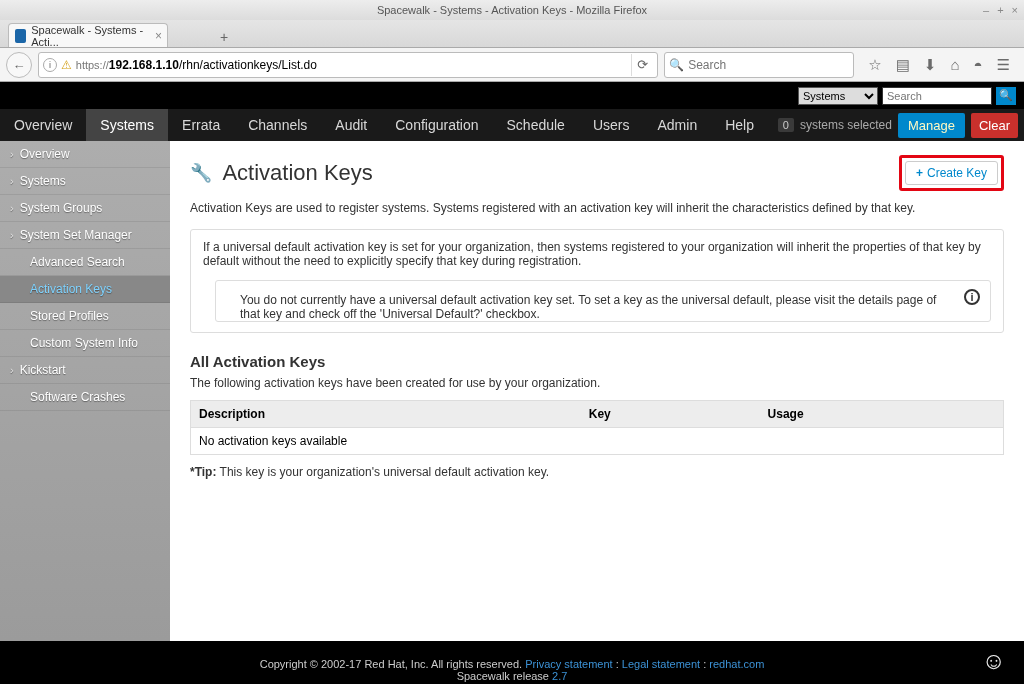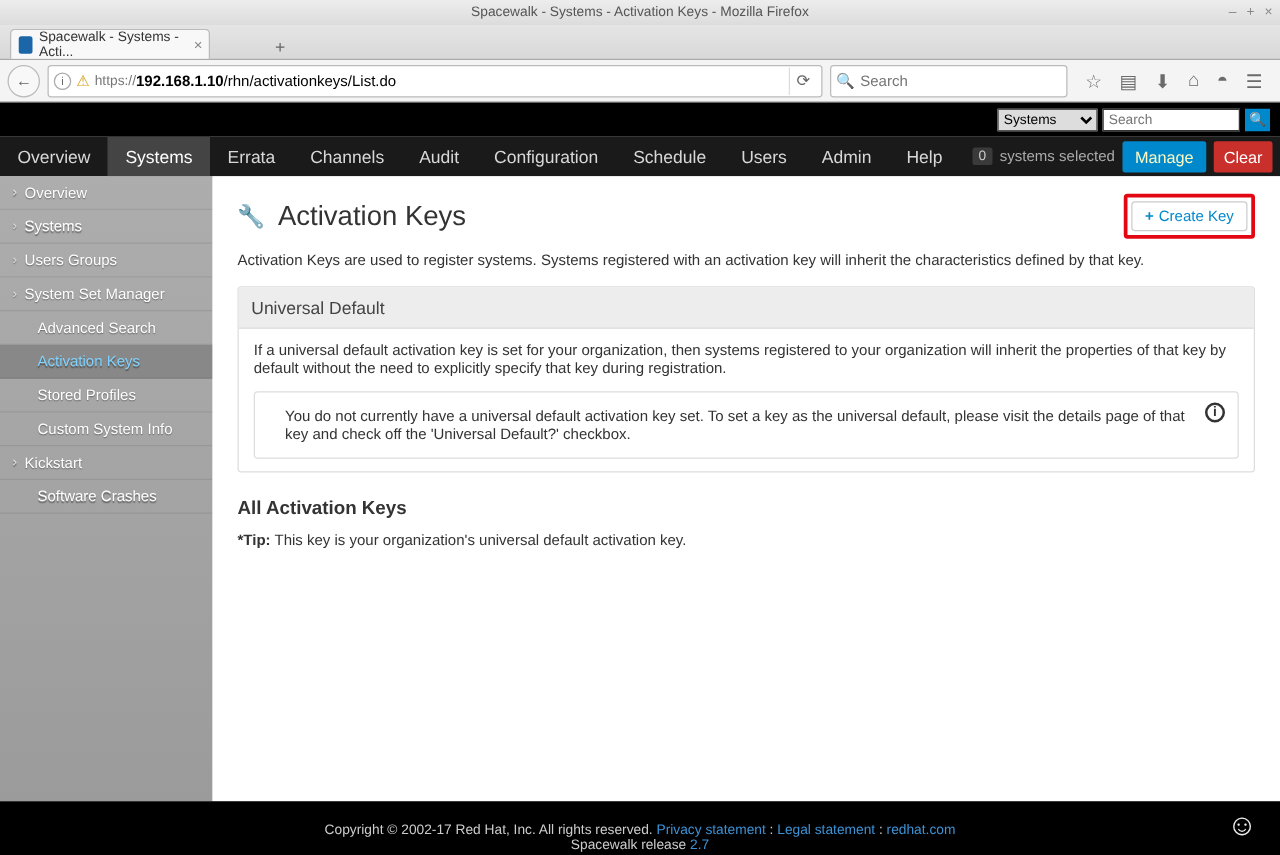--- a/index.html
+++ b/index.html
@@ -60,21 +60,21 @@
 .page-title-row { display:flex; align-items:center; justify-content:space-between; margin-bottom:10px;}
 .page-title { display:flex; align-items:center; gap:10px; font-size:22px; color:#333; font-weight:normal;}
 .page-title .picon { color:#666; font-size:18px;}
 .create-btn-wrap { border:3px solid #e30613; padding:3px; border-radius:3px;}
 .create-btn { border:1px solid #ccc; background:#fff; color:#0088cc; padding:4px 10px; font-size:12px; border-radius:3px; display:flex; align-items:center; gap:4px;}
 .desc { color:#333; font-size:12px; margin-bottom:14px;}
 
 .panel { border:1px solid #ddd; border-radius:3px; margin-bottom:20px;}
 .panel-hdr { background:#ededed; padding:8px 10px; font-size:14px; color:#444; border-bottom:1px solid #ddd;}
 .panel-body { padding:10px 12px; font-size:12px; color:#333;}
-.info-box { border:1px solid #ddd; border-radius:3px; padding:12px 38px 12px 24px; margin-top:12px; font-size:12px; position:relative; color:#333;}
+.info-box { border:1px solid #ddd; border-radius:3px; padding:12px 38px 0 24px; margin-top:12px; font-size:12px; position:relative; color:#333;margin-left:12px;}
 .info-box .iicon { position:absolute; right:10px; top:8px; width:16px; height:16px; border:2px solid #333; border-radius:50%; display:flex; align-items:center; justify-content:center; font-weight:bold; font-size:11px;}
 
 .section-h { font-size:15px; color:#333; margin-bottom:6px;}
 .section-d { font-size:12px; color:#333; margin-bottom:10px;}
 .tbl { width:100%; border:1px solid #ddd; border-collapse:collapse; font-size:12px;}
 .tbl th { background:#ededed; text-align:left; padding:6px 8px; font-weight:bold; border-bottom:1px solid #ddd;}
 .tbl td { padding:6px 8px; }
 .tip { font-size:12px; color:#333; margin-top:10px;}
 .tip b { font-weight:bold;}
 
@@ -154,21 +154,21 @@
     <span class="lbl">systems selected</span>
     <button class="btn-manage">Manage</button>
     <button class="btn-clear">Clear</button>
   </div>
 </div>
 
 <div class="body-row">
   <div class="sidebar">
     <div class="sitem">Overview</div>
     <div class="sitem">Systems</div>
-    <div class="sitem">Users Groups</div>
+    <div class="sitem">System Groups</div>
     <div class="sitem">System Set Manager</div>
     <div class="sitem sub noarrow">Advanced Search</div>
     <div class="sitem sub noarrow active">Activation Keys</div>
     <div class="sitem sub noarrow">Stored Profiles</div>
     <div class="sitem sub noarrow">Custom System Info</div>
     <div class="sitem">Kickstart</div>
     <div class="sitem sub noarrow">Software Crashes</div>
   </div>
 
   <div class="content">
@@ -181,32 +181,46 @@
         <button class="create-btn">
           <span style="color:#0088cc;font-weight:bold;">+</span>
           <span>Create Key</span>
         </button>
       </div>
     </div>
 
     <p class="desc">Activation Keys are used to register systems. Systems registered with an activation key will inherit the characteristics defined by that key.</p>
 
     <div class="panel">
-      <div class="panel-hdr">Universal Default</div>
       <div class="panel-body">
         <div>If a universal default activation key is set for your organization, then systems registered to your organization will inherit the properties of that key by default without the need to explicitly specify that key during registration.</div>
         <div class="info-box">
           <span>You do not currently have a universal default activation key set. To set a key as the universal default, please visit the details page of that key and check off the 'Universal Default?' checkbox.</span>
           <span class="iicon">i</span>
         </div>
       </div>
     </div>
 
     <h2 class="section-h">All Activation Keys</h2>
-
+    <p class="section-d">The following activation keys have been created for use by your organization.</p>
+
+    <table class="tbl">
+      <thead>
+        <tr>
+          <th style="width:48%;">Description</th>
+          <th style="width:22%;">Key</th>
+          <th>Usage</th>
+        </tr>
+      </thead>
+      <tbody>
+        <tr>
+          <td colspan="3">No activation keys available</td>
+        </tr>
+      </tbody>
+    </table>
 
     <p class="tip">
       <b>*Tip:</b><span> This key is your organization's universal default activation key.</span>
     </p>
   </div>
 </div>
 
 <div class="footer">
   <div>
     <span>Copyright © 2002-17 Red Hat, Inc. All rights reserved. </span>

